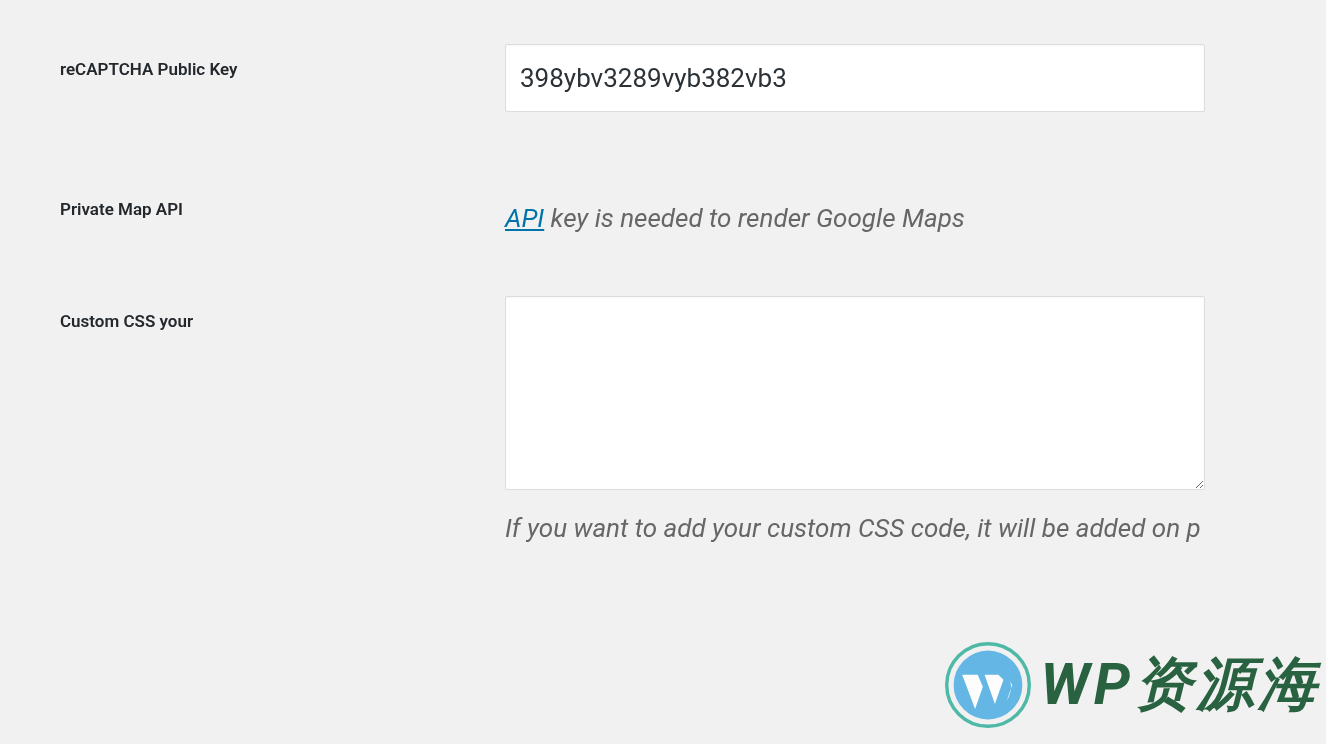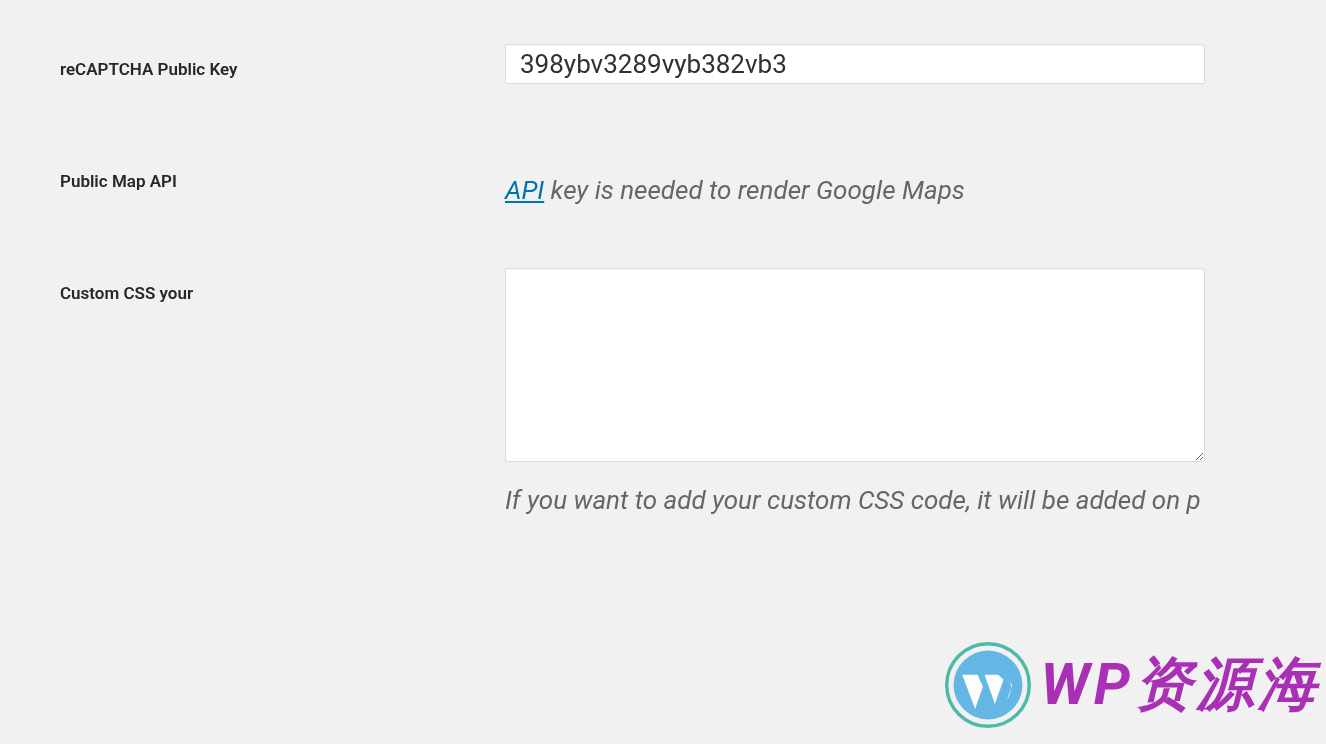--- a/index.html
+++ b/index.html
@@ -31,21 +31,21 @@
     color: #23282d;
     padding-top: 14px;
     line-height: 1.3;
   }
   .form-row .field {
     flex: 1;
     padding-right: 120px;
   }
   .text-input {
     width: 700px;
-    height: 40px;
+    height: 68px;
     padding: 0 14px;
     font-size: 26px;
     font-family: inherit;
     color: #2c3338;
     background: #ffffff;
     border: 1px solid #dcdcde;
     border-radius: 2px;
     box-shadow: inset 0 1px 2px rgba(0,0,0,0.04);
     outline: none;
   }
@@ -82,41 +82,41 @@
     align-items: center;
     gap: 10px;
     opacity: 0.9;
     pointer-events: none;
   }
   .watermark svg { flex-shrink: 0; }
   .watermark-text {
     font-size: 58px;
     font-weight: 700;
     font-style: italic;
-    color: #a21caf;
+    color: #14532d;
     letter-spacing: 4px;
     white-space: nowrap;
     text-align: center;
   }
 </style>
 </head>
 <body>
 
 <div class="form-table">
 
   <div class="form-row first">
     <div class="label">reCAPTCHA Public Key</div>
     <div class="field">
       <input type="text" class="text-input" value="398ybv3289vyb382vb3" style="">
     </div>
   </div>
 
 
   <div class="form-row tight">
-    <div class="label">Public Map API</div>
+    <div class="label">Private Map API</div>
     <div class="field">
       <p class="help-text">
         <a href="#">API</a><span> key is needed to render Google Maps</span>
       </p>
     </div>
   </div>
 
   <div class="form-row">
     <div class="label">Custom CSS your</div>
     <div class="field">

